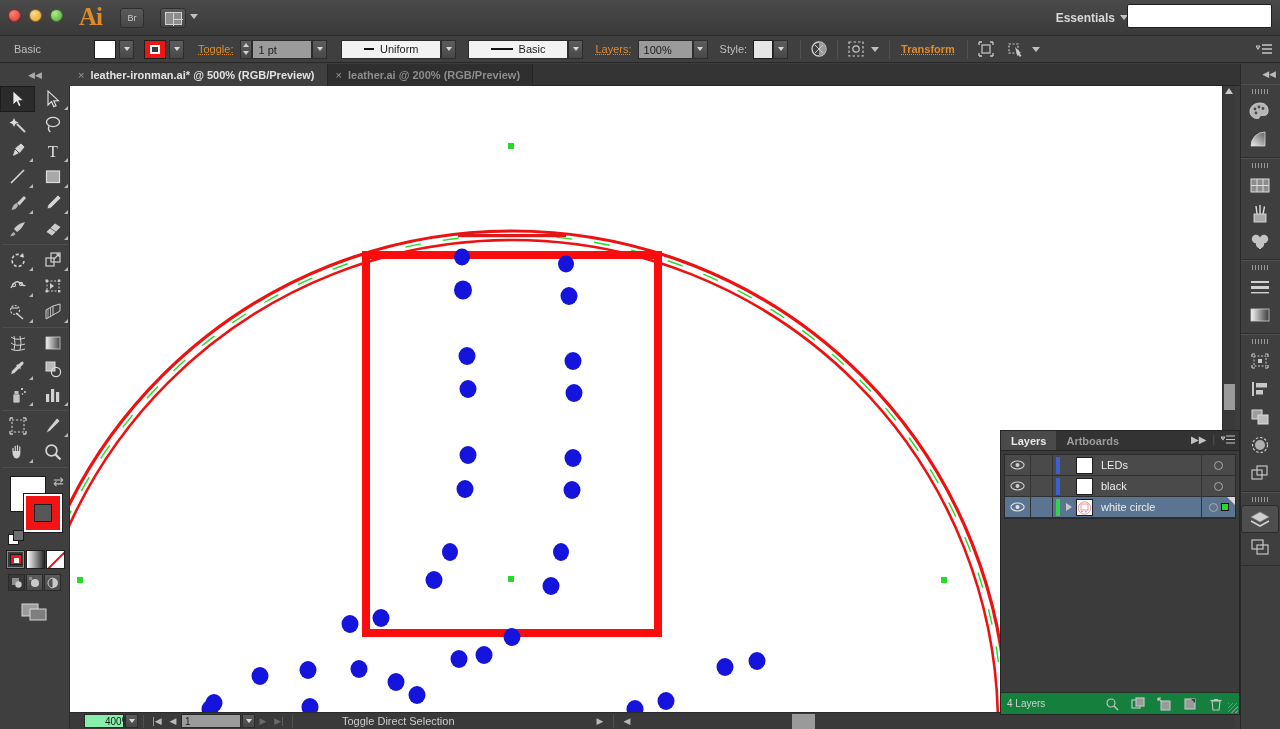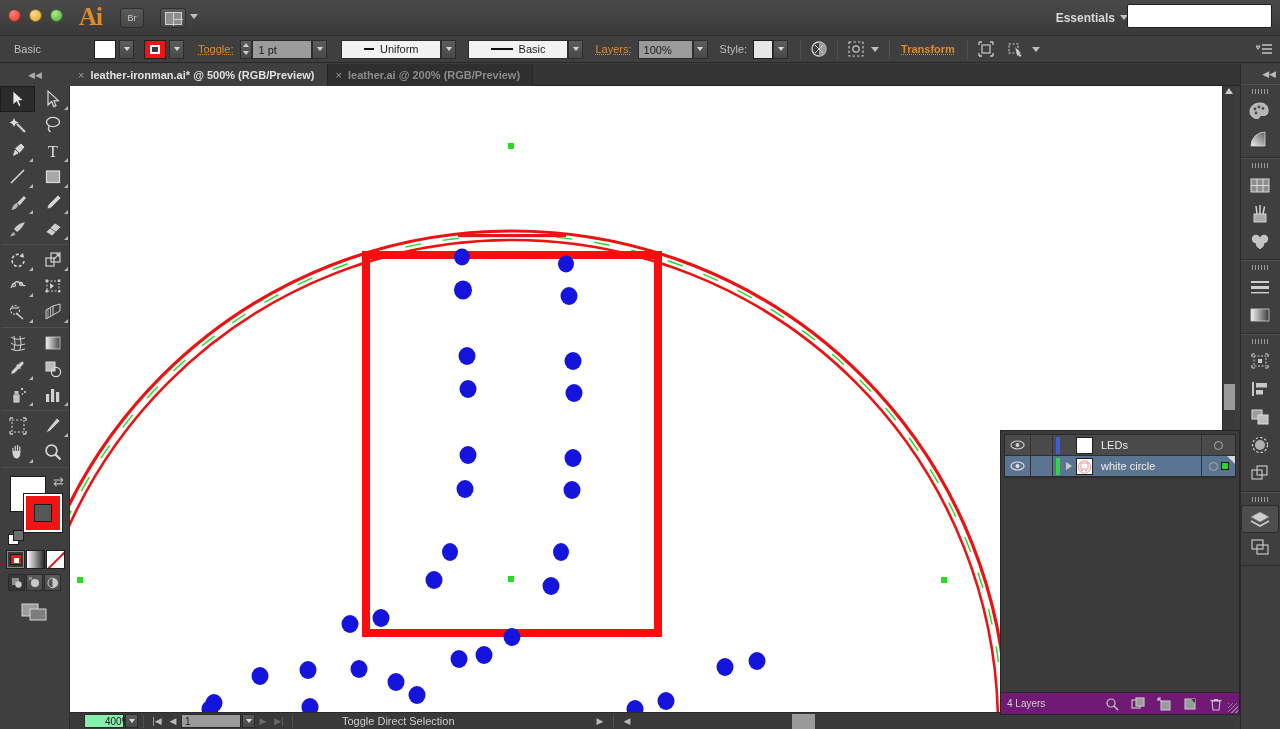--- a/index.html
+++ b/index.html
@@ -169,21 +169,21 @@
   .lcell-eye{ width:26px; display:flex;align-items:center;justify-content:center; border-right:1px solid #333;height:21px;}
   .lcell-lock{ width:22px; border-right:1px solid #333; height:21px;}
   .lcolor{ width:4px; height:17px; margin:0 6px 0 3px; }
   .ltri{ width:0;height:0;border-left:6px solid #c8c8c8;border-top:4px solid transparent;border-bottom:4px solid transparent; margin-right:4px;}
   .ltri.ph{ border-left-color:transparent; }
   .lthumb{ width:17px;height:17px;background:#fff;border:1px solid #1e1e1e; position:relative; overflow:hidden;}
   .lname{ flex:1; padding-left:8px; font-size:11px; color:#ececec; }
   .ltarget{ width:34px; display:flex;align-items:center;justify-content:center; gap:3px; border-left:1px solid #333;height:21px;}
   .tcircle{ width:9px;height:9px;border-radius:50%;border:1.5px solid #a9a9a9; }
   .tsel{ width:8px;height:8px;background:#27d927;border:1px solid #0e0e0e; }
-  .lay-foot{ position:absolute; left:0; bottom:0; width:238px; height:22px; background:#701a75;
+  .lay-foot{ position:absolute; left:0; bottom:0; width:238px; height:22px; background:#15803d;
      border-top:1px solid #2a2a2a; display:flex; align-items:center; }
   .lay-foot .cnt{ margin-left:6px; color:#cfcfcf; font-size:10px; }
   .lay-foot .icons{ margin-left:auto; display:flex; gap:12px; padding-right:16px; color:#c4c4c4; }
   .corner{ position:absolute; right:1px; bottom:1px; width:10px;height:10px;
      background:repeating-linear-gradient(135deg,#888 0 1px,transparent 1px 3px); }
   svg { display:block; }
 </style>
 </head>
 <body>
 
@@ -788,40 +788,70 @@
       <div class="ritem">
         <svg width="20" height="18" viewBox="0 0 20 18">
             <rect x="2" y="2" width="11" height="9" fill="none" stroke="#cfcfcf" stroke-width="1.1"></rect>
             <rect x="7" y="7" width="11" height="9" fill="none" stroke="#cfcfcf" stroke-width="1.1"></rect>
           </svg>
       </div>
     </div>
   </div>
 
   <div class="layers">
+    <div class="lay-tabs">
+      <div class="lay-tab on">Layers</div>
+      <div class="lay-tab off">Artboards</div>
+      <div class="rightgrp">
+        <span>▶▶</span>
+        <span style="color:#555">|</span>
+        <span>
+          <svg width="14" height="10" viewBox="0 0 14 10">
+              <path d="M0 2h4M0 2l2 2.6L4 2" stroke="#c6c6c6" fill="none" stroke-width="1.1"></path>
+              <path d="M5 1h9M5 4.5h9M5 8h9" stroke="#c6c6c6" stroke-width="1.2"></path>
+            </svg>
+        </span>
+      </div>
+    </div>
 
     <div class="lay-list">
 
       <div class="lrow">
         <div class="lcell-eye">
           <svg width="15" height="10" viewBox="0 0 15 10">
               <ellipse cx="7.5" cy="5" rx="6.6" ry="4" fill="none" stroke="#cfcfcf" stroke-width="1.1"></ellipse>
               <circle cx="7.5" cy="5" r="2" fill="#cfcfcf"></circle>
             </svg>
         </div>
         <div class="lcell-lock"></div>
         <span class="lcolor" style="background:#3d5fd4"></span>
         <span class="ltri ph"></span>
         <span class="lthumb"></span>
         <span class="lname">LEDs</span>
         <span class="ltarget">
             <span class="tcircle"></span>
           </span>
       </div>
 
+      <div class="lrow">
+        <div class="lcell-eye">
+          <svg width="15" height="10" viewBox="0 0 15 10">
+              <ellipse cx="7.5" cy="5" rx="6.6" ry="4" fill="none" stroke="#cfcfcf" stroke-width="1.1"></ellipse>
+              <circle cx="7.5" cy="5" r="2" fill="#cfcfcf"></circle>
+            </svg>
+        </div>
+        <div class="lcell-lock"></div>
+        <span class="lcolor" style="background:#3d5fd4"></span>
+        <span class="ltri ph"></span>
+        <span class="lthumb"></span>
+        <span class="lname">black</span>
+        <span class="ltarget">
+            <span class="tcircle"></span>
+          </span>
+      </div>
 
 
       <div class="lrow sel" style="position:relative">
         <div class="lcell-eye">
           <svg width="15" height="10" viewBox="0 0 15 10">
               <ellipse cx="7.5" cy="5" rx="6.6" ry="4" fill="none" stroke="#e4e4e4" stroke-width="1.1"></ellipse>
               <circle cx="7.5" cy="5" r="2" fill="#e4e4e4"></circle>
             </svg>
         </div>
         <div class="lcell-lock"></div>

